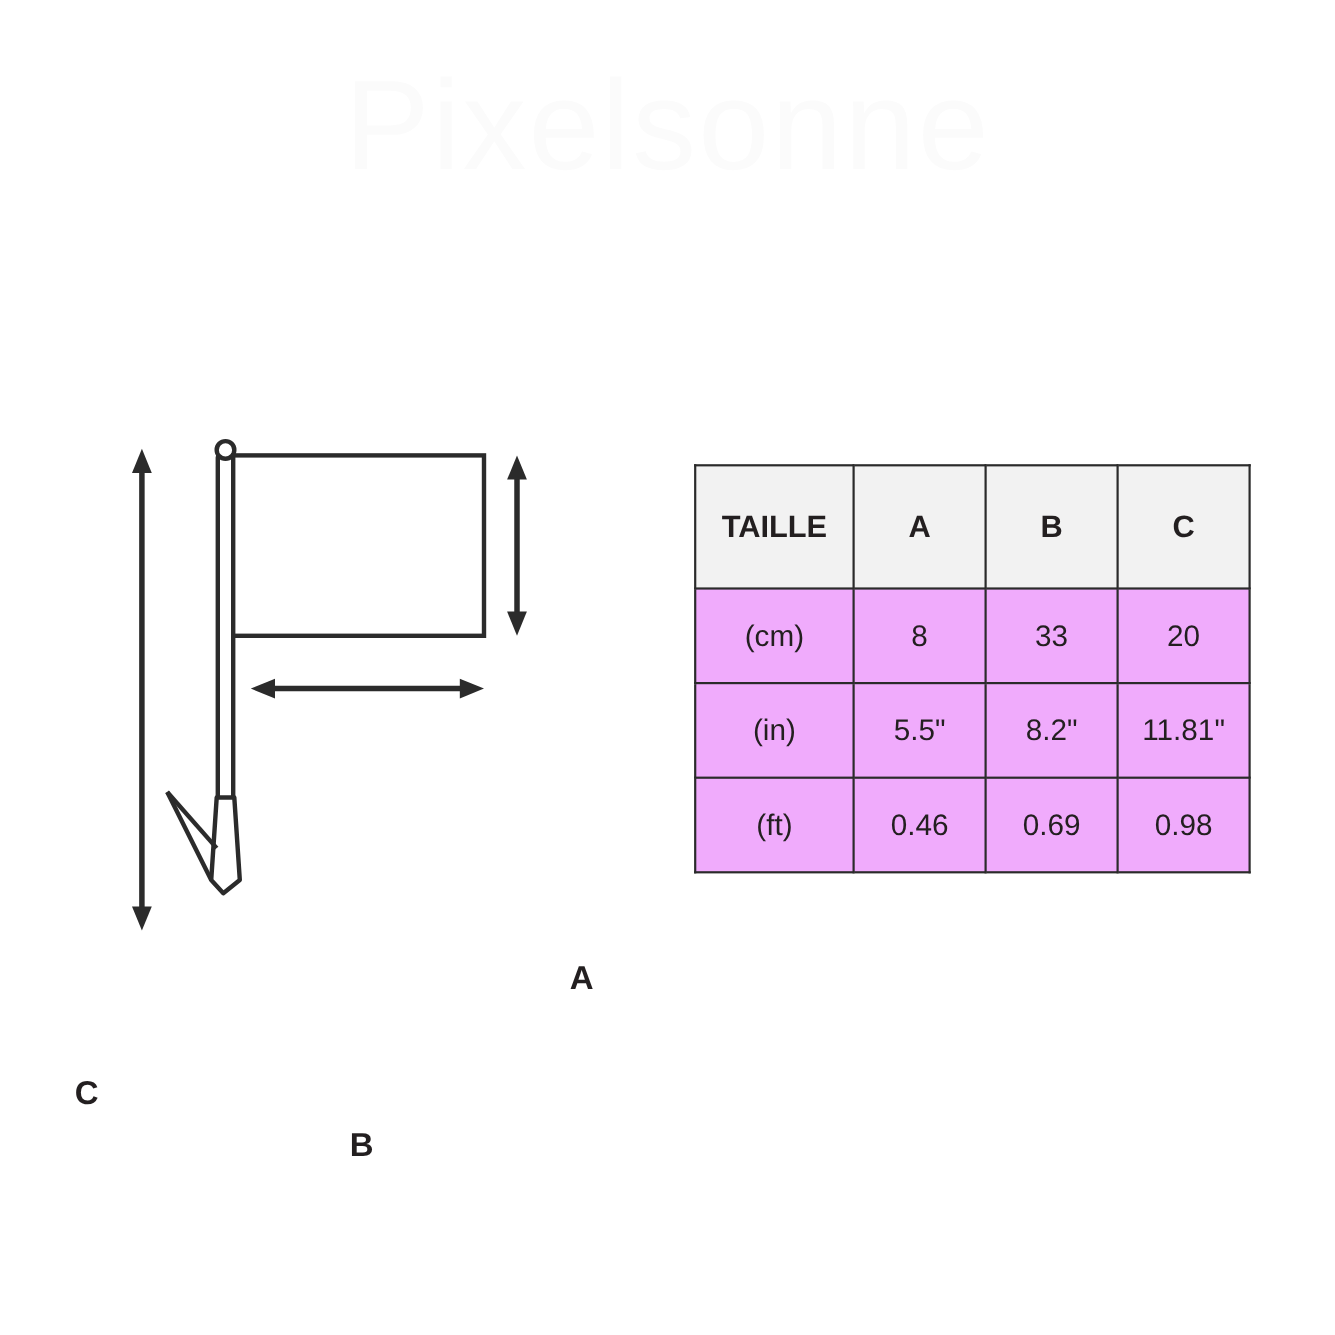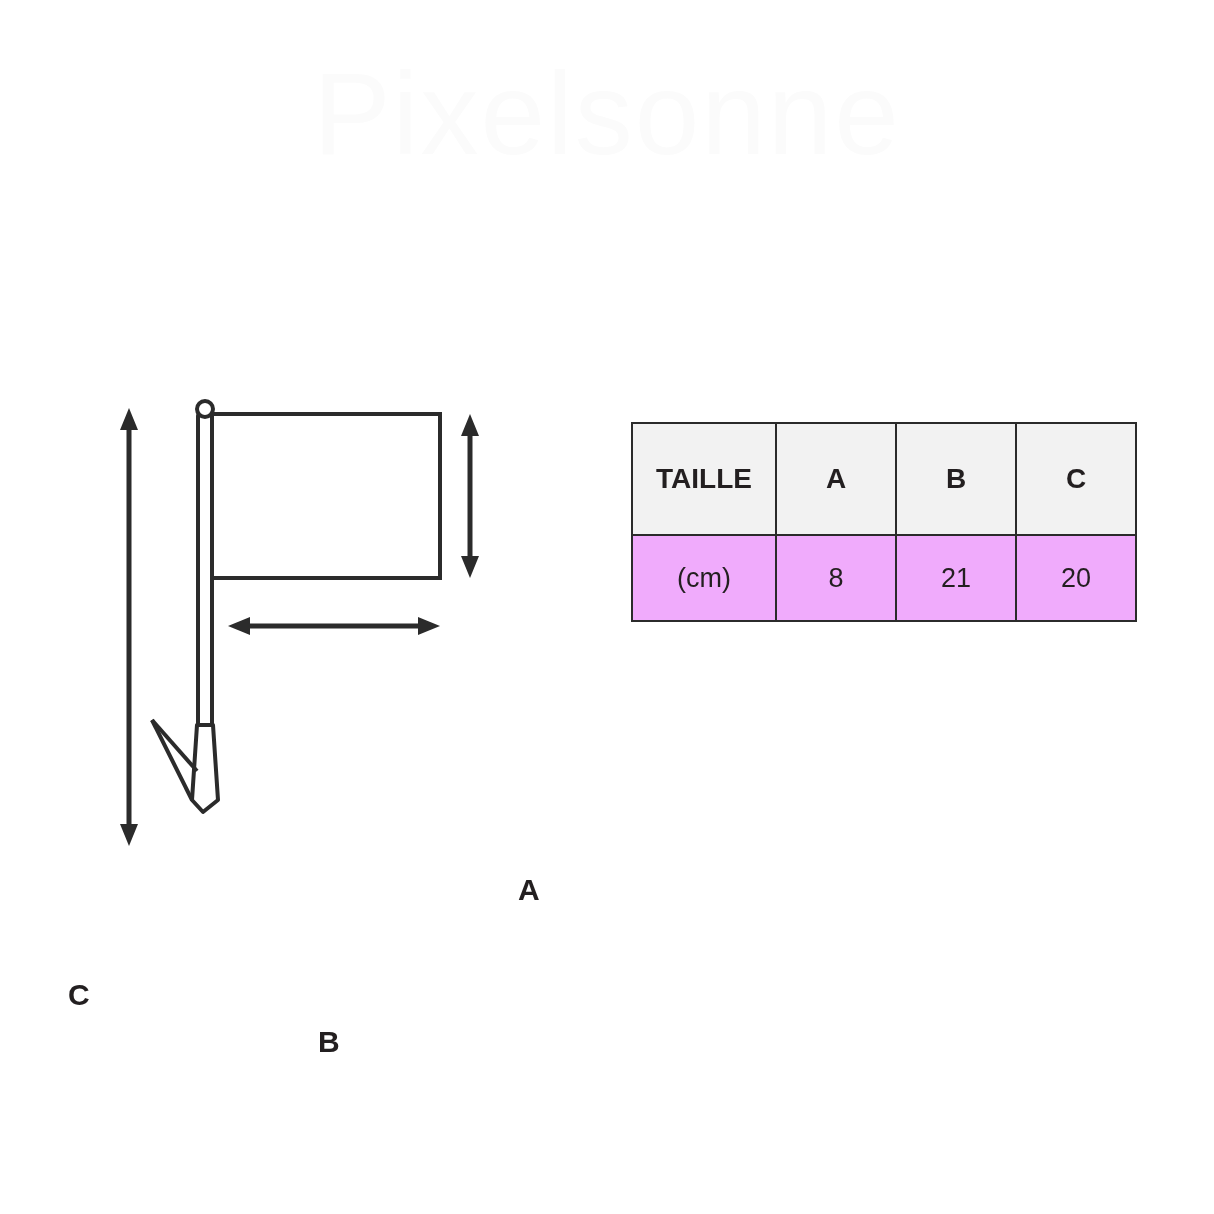--- a/index.html
+++ b/index.html
@@ -142,20 +142,32 @@
           <th class="col-first">TAILLE</th>
           <th class="col-v">A</th>
           <th class="col-v">B</th>
           <th class="col-v">C</th>
         </tr>
       </thead>
       <tbody>
         <tr>
           <td>(cm)</td>
           <td>8</td>
-          <td>21</td>
+          <td>33</td>
           <td>20</td>
+        </tr>
+        <tr>
+          <td>(in)</td>
+          <td>5.5"</td>
+          <td>8.2"</td>
+          <td>11.81"</td>
+        </tr>
+        <tr>
+          <td>(ft)</td>
+          <td>0.46</td>
+          <td>0.69</td>
+          <td>0.98</td>
         </tr>
       </tbody>
     </table>
   </div>
 
 </div>
 
 </body></html>

